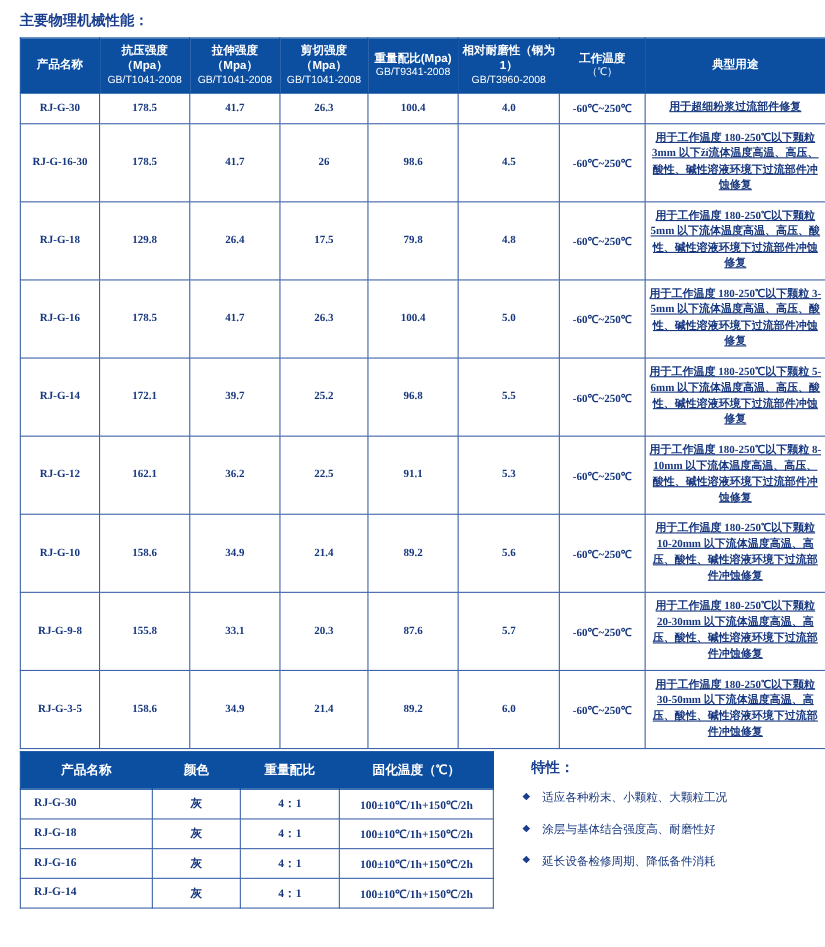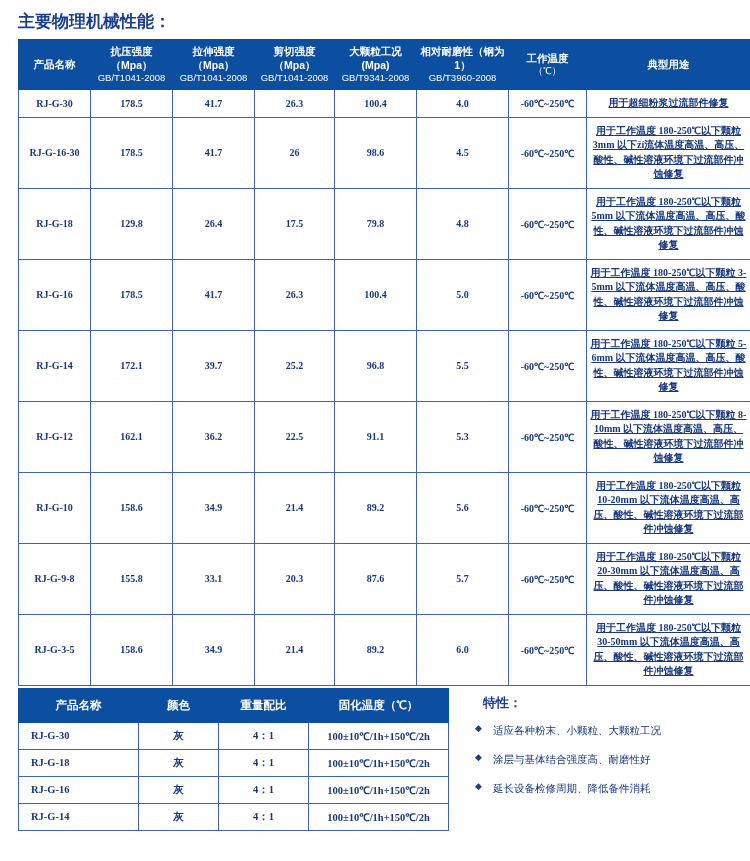--- a/index.html
+++ b/index.html
@@ -18,21 +18,21 @@
   .page {
     width: 750px;
     height: 861px;
     position: relative;
     box-sizing: border-box;
     padding: 0;
   }
   .section-title {
     font-family: "Liberation Sans", sans-serif;
     font-weight: bold;
-    font-size: 17px;
+    font-size: 13px;
     color: #1a3f8f;
     padding-left: 18px;
     padding-top: 10px;
     padding-bottom: 6px;
   }
   table.main {
     border-collapse: collapse;
     width: 732px;
     margin-left: 18px;
     table-layout: fixed;
@@ -181,21 +181,21 @@
         </th>
         <th>
           <span>拉伸强度（Mpa）</span>
           <span class="sub">GB/T1041-2008</span>
         </th>
         <th>
           <span>剪切强度（Mpa）</span>
           <span class="sub">GB/T1041-2008</span>
         </th>
         <th>
-          <span>大颗粒工况(Mpa)</span>
+          <span>重量配比(Mpa)</span>
           <span class="sub">GB/T9341-2008</span>
         </th>
         <th>
           <span>相对耐磨性（钢为 1）</span>
           <span class="sub">GB/T3960-2008</span>
         </th>
         <th>
           <span>工作温度</span>
           <span class="sub">（℃）</span>
         </th>

